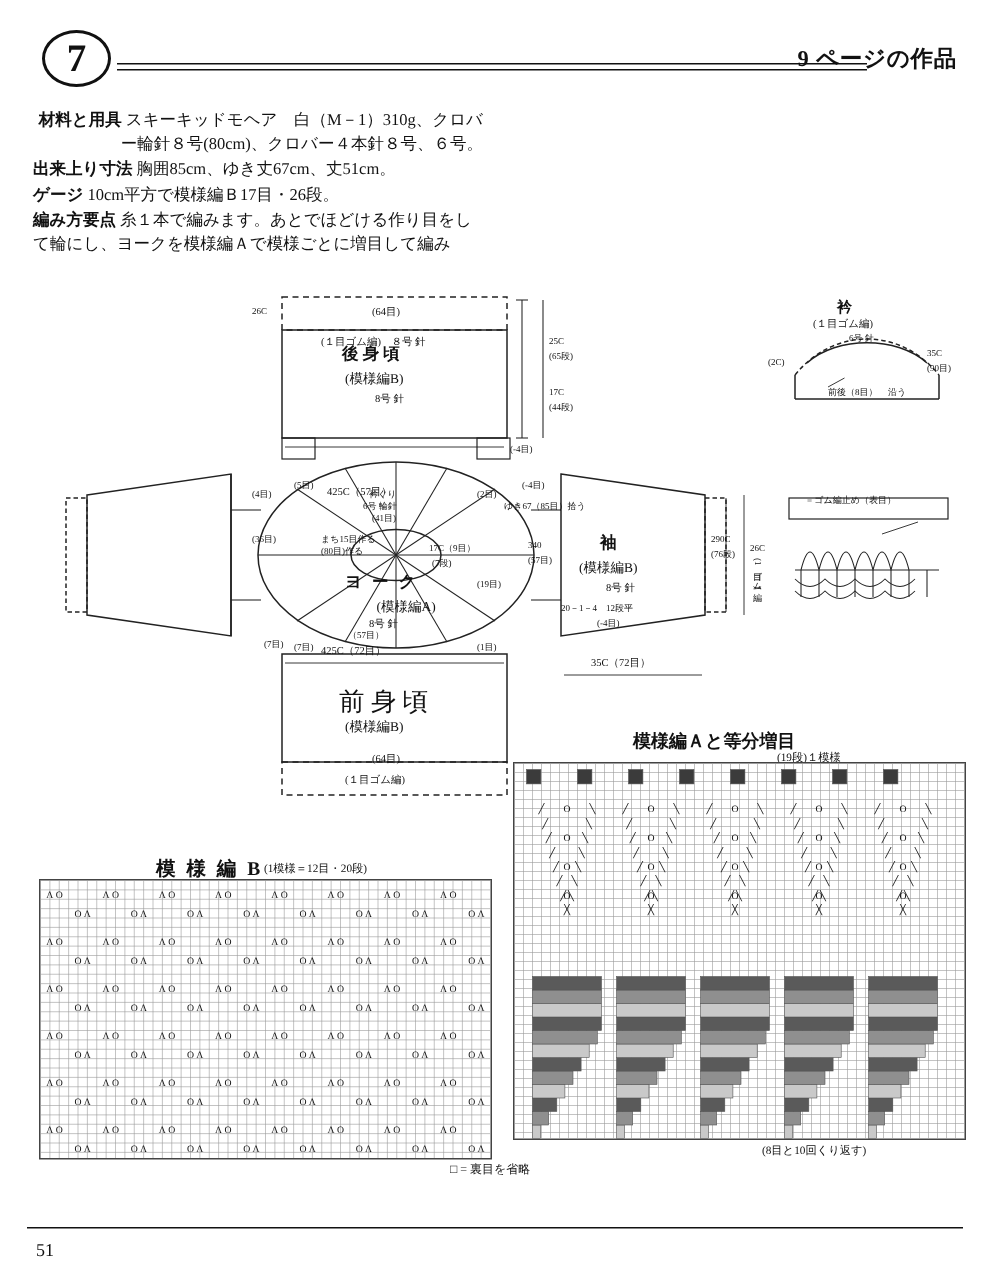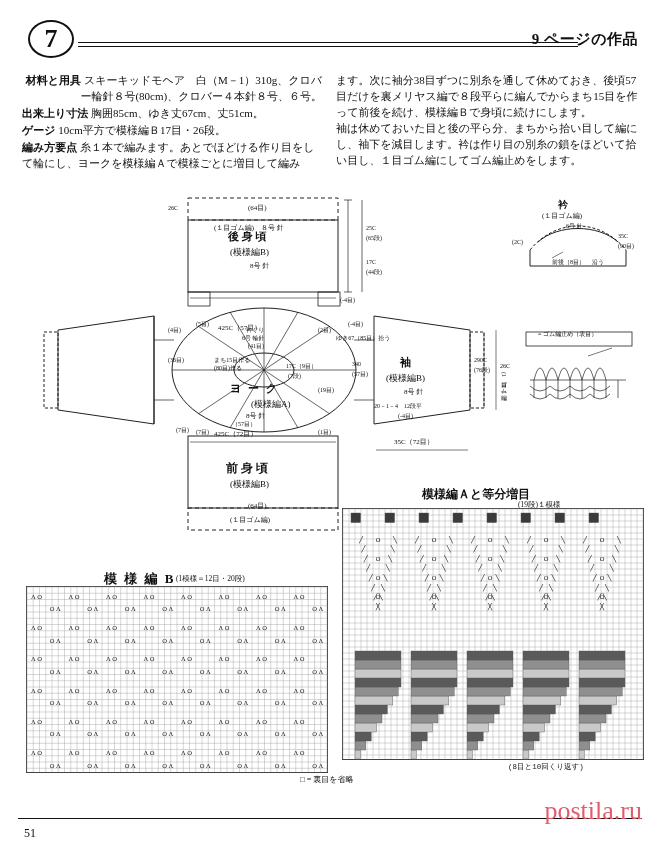--- a/index.html
+++ b/index.html
@@ -72,24 +72,20 @@
     <div style="margin-bottom:1px;">
       <span class="lbl">ゲージ</span>
       <span>10cm平方で模様編Ｂ17目・26段。</span>
     </div>
     <div>
       <span class="lbl">編み方要点</span>
       <span>糸１本で編みます。あとでほどける作り目をして輪にし、ヨークを模様編Ａで模様ごとに増目して編み</span>
     </div>
   </div>
 
-  <div class="col col-r">
-    <div>ます。次に袖分38目ずつに別糸を通して休めておき、後頃57目だけを裏メリヤス編で８段平らに編んでからまち15目を作って前後を続け、模様編Ｂで身頃に続けにします。</div>
-    <div>袖は休めておいた目と後の平ら分、まちから拾い目して編にし、袖下を減目します。衿は作り目の別糸の鎖をほどいて拾い目し、１目ゴム編にしてゴム編止めをします。</div>
-  </div>
 
   <div class="sch">
 
     <svg width="624" height="400" viewBox="0 0 624 400">
 
       <rect x="170" y="18" width="150" height="22" fill="none" stroke="#222" stroke-width="1" stroke-dasharray="4,3"></rect>
       <rect x="170" y="40" width="150" height="72" fill="none" stroke="#222" stroke-width="1"></rect>
 
       <line x1="330" y1="20" x2="330" y2="112" stroke="#222" stroke-width=".7"></line>
       <line x1="344" y1="20" x2="344" y2="112" stroke="#222" stroke-width=".7"></line>
@@ -176,21 +172,21 @@
     <div class="tiny2" style="left:150px;top:176px;">(36目)</div>
     <div class="tiny2" style="left:150px;top:146px;">(4目)</div>
     <div class="tiny2" style="left:178px;top:140px;">(5目)</div>
     <div class="tiny2" style="left:178px;top:248px;">(7目)</div>
     <div class="tiny2" style="left:300px;top:146px;">(2目)</div>
     <div class="tiny2" style="left:300px;top:248px;">(1目)</div>
     <div class="tiny2" style="left:318px;top:154px;">ゆき67（85目）拾う</div>
 
     <div class="tiny" style="left:196px;top:250px;">425C（72目）</div>
     <div class="tiny2" style="left:214px;top:240px;">（57目）</div>
-    <div class="mid" style="left:208px;top:282px;font-weight:bold;font-size:12px;">前 身 頃</div>
+    <div class="mid" style="left:208px;top:282px;font-weight:normal;font-size:17px;">前 身 頃</div>
     <div class="mid" style="left:212px;top:298px;">(模様編B)</div>
     <div class="tiny" style="left:230px;top:322px;">(64目)</div>
     <div class="tiny" style="left:212px;top:336px;">(１目ゴム編)</div>
 
     <div class="mid" style="left:382px;top:176px;font-weight:bold;font-size:11px;">袖</div>
     <div class="mid" style="left:368px;top:192px;">(模様編B)</div>
     <div class="tiny" style="left:386px;top:208px;">8号 針</div>
     <div class="tiny2" style="left:456px;top:176px;">290C</div>
     <div class="tiny2" style="left:456px;top:186px;">(76段)</div>
     <div class="tiny2" style="left:334px;top:180px;">340</div>
@@ -585,22 +581,19 @@
         <rect x="8" y="4" width="9.600000000000001" height="9.600000000000001" fill="#3b3b3b" stroke="#555" stroke-width="0.4"></rect>
         <rect x="42" y="4" width="9.600000000000001" height="9.600000000000001" fill="#3b3b3b" stroke="#555" stroke-width="0.4"></rect>
         <rect x="76" y="4" width="9.600000000000001" height="9.600000000000001" fill="#3b3b3b" stroke="#555" stroke-width="0.4"></rect>
         <rect x="110" y="4" width="9.600000000000001" height="9.600000000000001" fill="#3b3b3b" stroke="#555" stroke-width="0.4"></rect>
         <rect x="144" y="4" width="9.600000000000001" height="9.600000000000001" fill="#3b3b3b" stroke="#555" stroke-width="0.4"></rect>
         <rect x="178" y="4" width="9.600000000000001" height="9.600000000000001" fill="#3b3b3b" stroke="#555" stroke-width="0.4"></rect>
         <rect x="212" y="4" width="9.600000000000001" height="9.600000000000001" fill="#3b3b3b" stroke="#555" stroke-width="0.4"></rect>
         <rect x="246" y="4" width="9.600000000000001" height="9.600000000000001" fill="#3b3b3b" stroke="#555" stroke-width="0.4"></rect>
       </svg>
   </div>
-  <div class="capt-s" style="left:508px;top:762px;font-family:Liberation Mono, monospace;">(8目と10回くり返す)</div>
+  <div class="capt-s" style="left:508px;top:762px;">(8目と10回くり返す)</div>
   <div class="capt-s" style="left:300px;top:774px;font-size:8px;">□ = 裏目を省略</div>
 
   <div class="footrule"></div>
   <div class="pgno">51</div>
-  <div class="brand">
-    <span>postila.ru</span>
-  </div>
 
 </div>
 
 </body></html>

